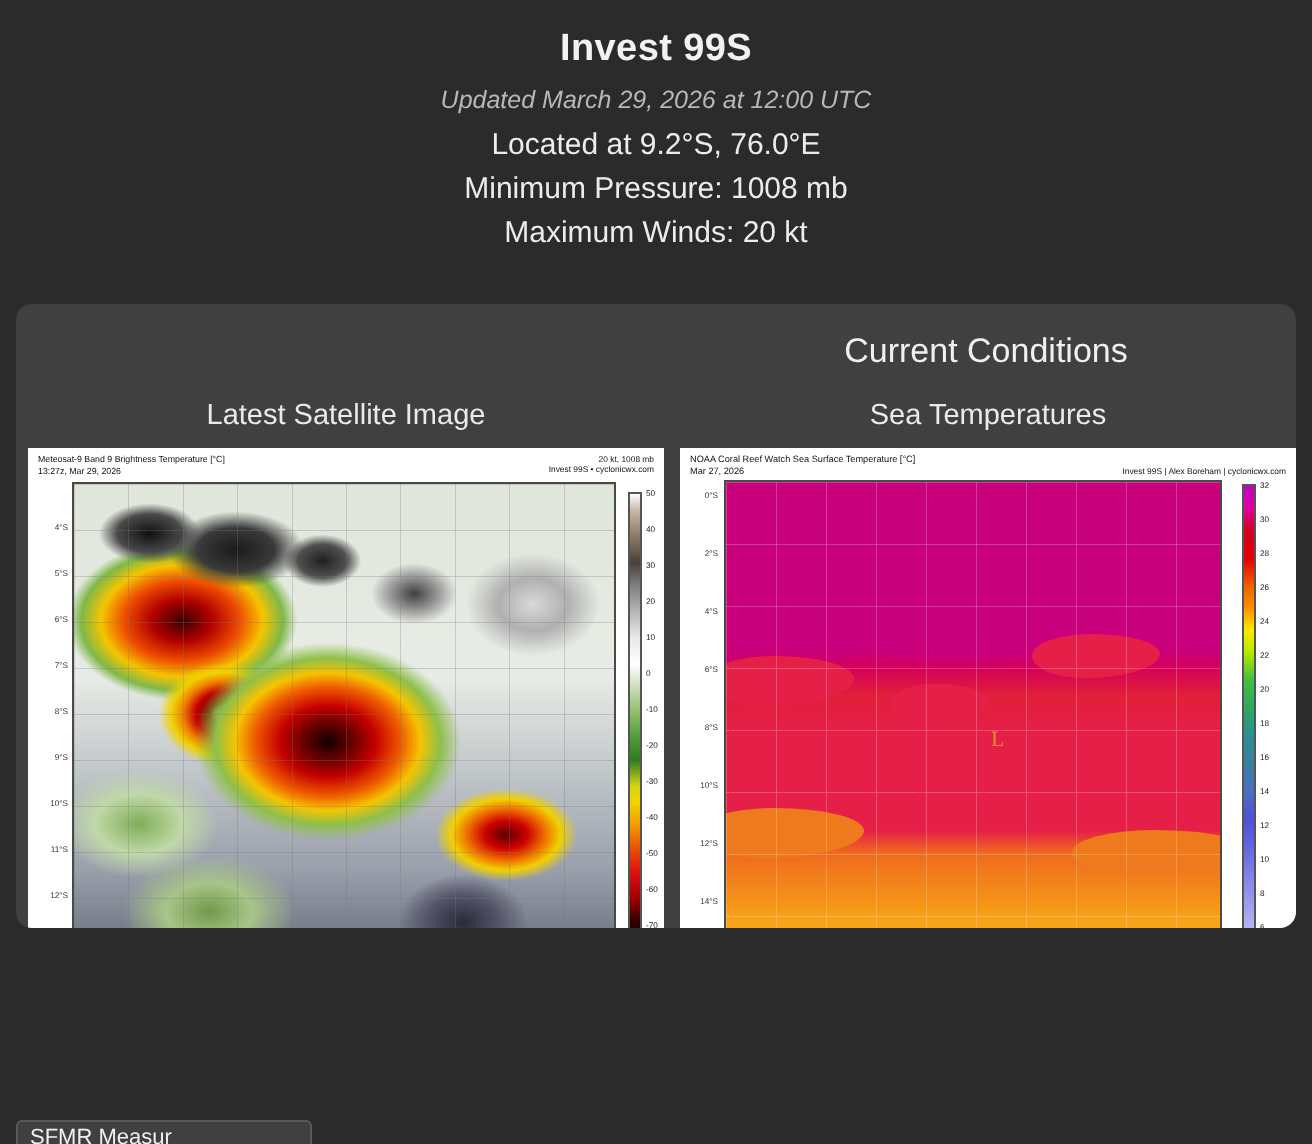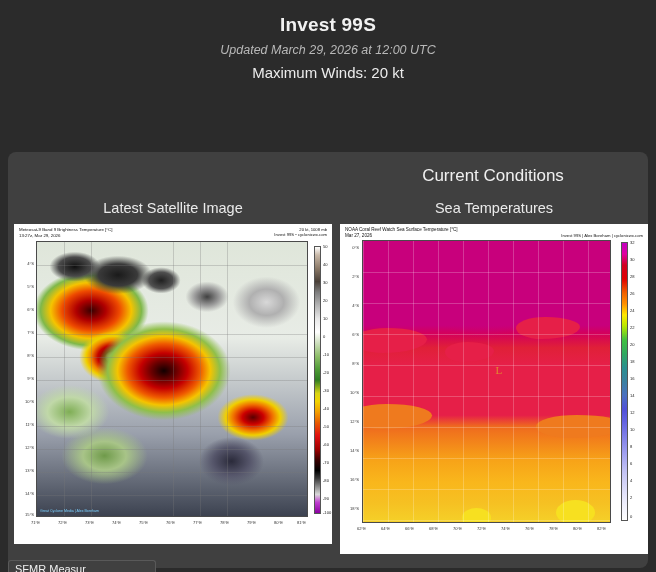--- a/index.html
+++ b/index.html
@@ -35,21 +35,21 @@
     font-size: 15px;
     color: #ececec;
     margin-bottom: 5px;
   }
   .storm-stat:last-child { margin-bottom: 0; }
 
   
   .content-card {
     position: absolute;
     left: 8px; top: 152px;
-    width: 640px; height: 416px;
+    width: 640px; height: 312px;
     background: #404040;
     border-radius: 8px;
     overflow: hidden;
   }
   .section-heading {
     position: absolute;
     top: 14px; left: 330px;
     width: 310px;
     text-align: center;
     font-size: 17px;
@@ -212,20 +212,22 @@
     position: absolute; left: 6px; top: 2px;
     font-size: 11px; color: #f0f0f0; white-space: nowrap;
   }
 </style>
 </head>
 <body>
 
 <div class="storm-header">
   <div class="storm-title">Invest 99S</div>
   <div class="storm-updated">Updated March 29, 2026 at 12:00 UTC</div>
+  <div class="storm-stat">Located at 9.2°S, 76.0°E</div>
+  <div class="storm-stat">Minimum Pressure: 1008 mb</div>
   <div class="storm-stat">Maximum Winds: 20 kt</div>
 </div>
 
 <div class="content-card">
 
   <div class="section-heading">Current Conditions</div>
 
   <div class="panels">
 
     <div class="panel panel-sst">

